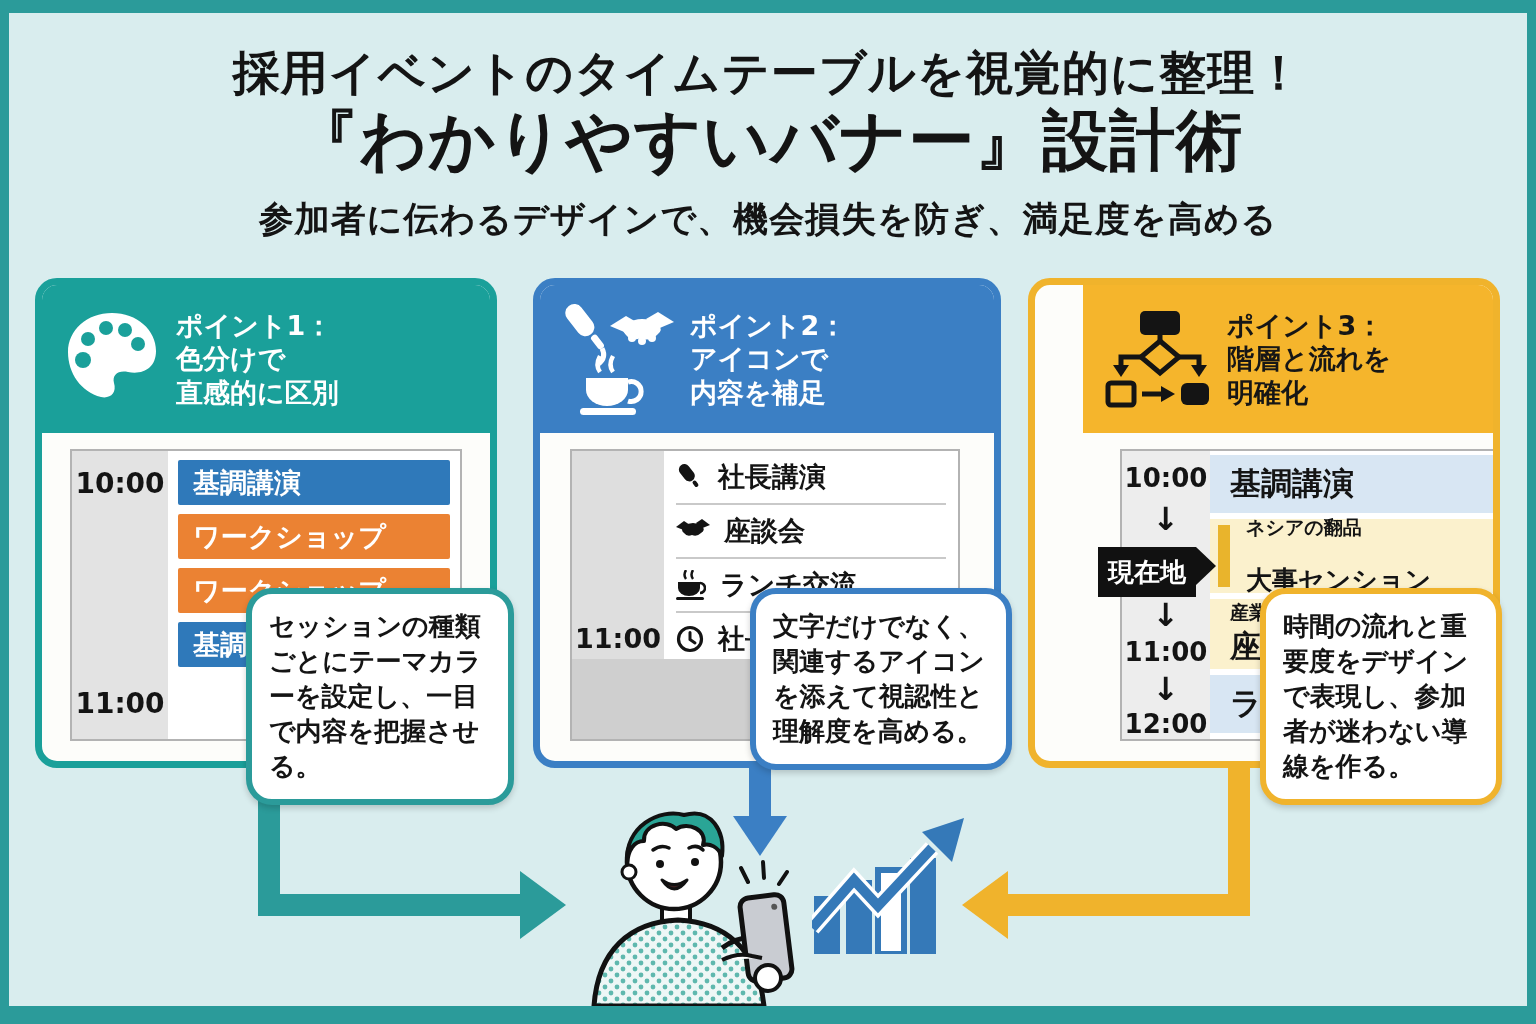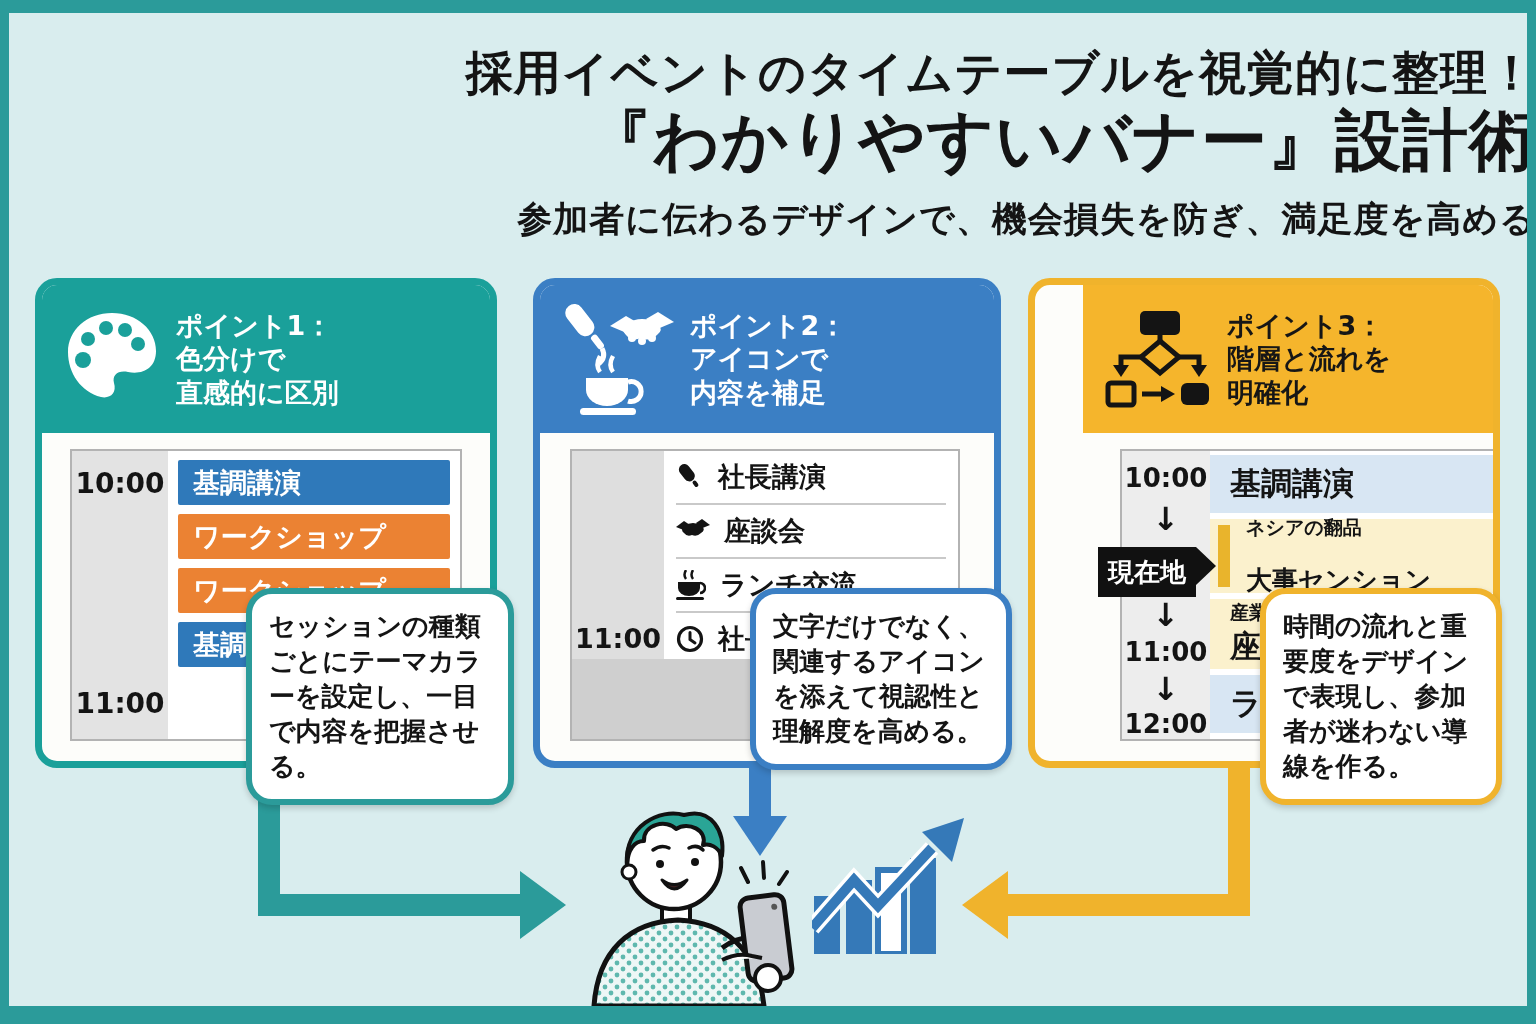--- a/index.html
+++ b/index.html
@@ -6,21 +6,21 @@
   .page{
     position:relative;width:1536px;height:1024px;background:#d9edee;
     overflow:hidden;font-family:"DejaVu Sans","Liberation Sans",sans-serif;color:#141414;
   }
   .frame{position:absolute;background:#2b9b9a;z-index:6;}
   .frame.top{left:0;top:0;right:0;height:13px;}
   .frame.bottom{left:0;bottom:0;right:0;height:18px;}
   .frame.left{left:0;top:0;bottom:0;width:9px;}
   .frame.right{right:0;top:0;bottom:0;width:9px;}
 
-  .title-line{position:absolute;left:0;width:100%;text-align:right;font-weight:900;letter-spacing:1px;}
+  .title-line{position:absolute;left:0;width:100%;text-align:center;font-weight:900;letter-spacing:1px;}
   .title1{top:42px;font-size:47px;}
   .title2{top:96px;font-size:66px;}
   .subtitle{top:196px;font-size:35px;font-weight:800;}
 
   .card{position:absolute;top:278px;height:490px;border-radius:22px;background:#fdfdfa;overflow:hidden;box-sizing:border-box;z-index:2;}
   .card1{left:35px;width:462px;border:7px solid #1aa09a;}
   .card2{left:533px;width:468px;border:7px solid #3b7fc4;}
   .card3{left:1028px;width:472px;border:7px solid #f0b32c;padding-left:48px;}
   .card-head{height:148px;display:flex;align-items:center;gap:16px;padding:0 14px 0 22px;box-sizing:border-box;}
   .card1 .card-head{background:#1aa09a;color:#fff;}

